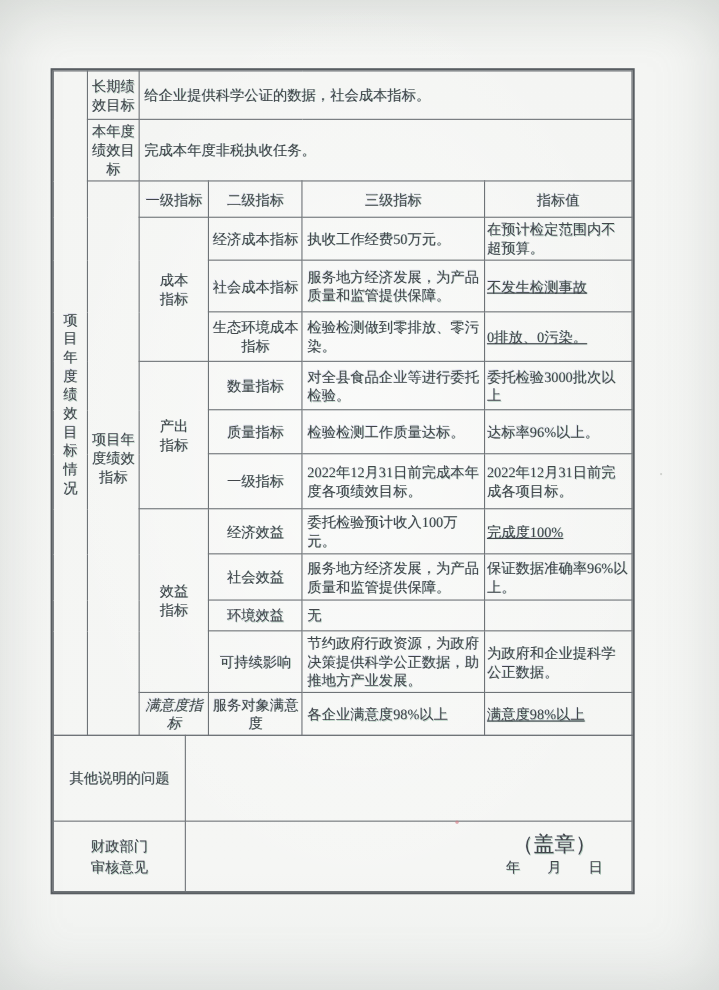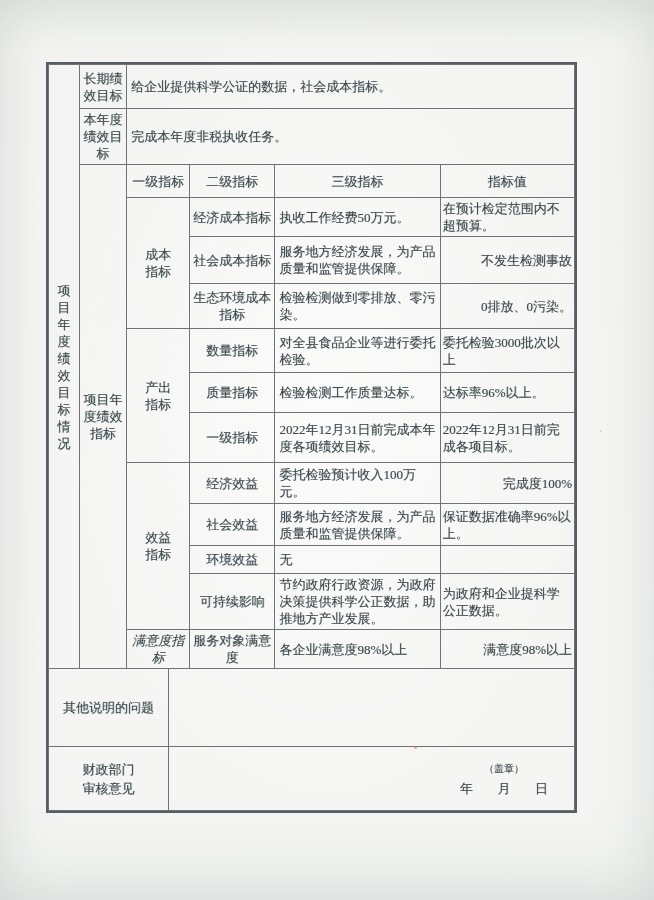--- a/index.html
+++ b/index.html
@@ -24,36 +24,36 @@
     border:1px solid #6e7377;
     font-size:13px;line-height:17px;color:#42464a;
     vertical-align:middle;text-align:center;
     padding:2px 2px;
     text-shadow:0.6px 0.2px 0.6px rgba(45,130,85,0.30), -0.5px -0.2px 0.6px rgba(100,92,190,0.18);
     word-break:break-all;overflow:hidden;
   }
   table.bot{margin-top:-1px;}
   td.txt{text-align:left;padding:2px 4px;}
   td.val{text-align:left;padding:2px 2px;}
-  td.val.center{text-align:right;}
+  td.val.center{text-align:left;text-decoration:underline;}
   td.hdr{height:28px;}
   .stack{display:inline-block;width:14px;line-height:17px;vertical-align:middle;text-align:center;}
   .w2{display:inline-block;width:27px;line-height:17px;vertical-align:middle;}
   .w4{display:inline-block;width:53px;line-height:17px;vertical-align:middle;font-style:italic;}
   .w4b{display:inline-block;width:54px;line-height:19px;vertical-align:middle;}
   
   .rA{height:44px}.rB{height:53px}
   .rc1{height:33px}.rc2{height:47px}.rc3{height:45px}
   .ro1{height:44px}.ro2{height:40px}.ro3{height:50px}
   .rf1{height:41px}.rf2{height:42px}.rf3{height:28px}.rf4{height:52px}
   .rs{height:39px}
   .rx{height:78px}.ry{height:64px}
   td.sealcell{position:relative;}
   .sealbox{position:absolute;right:26px;top:13px;width:88px;}
-  .sealline{text-align:center;font-size:10px;color:#42464a;
+  .sealline{text-align:center;font-size:19px;color:#42464a;
     text-shadow:0.6px 0.2px 0.6px rgba(45,130,85,0.30), -0.5px -0.2px 0.6px rgba(100,92,190,0.18);}
   .dateline{display:flex;justify-content:space-between;margin-top:3px;font-size:13px;color:#42464a;
     text-shadow:0.6px 0.2px 0.6px rgba(45,130,85,0.30), -0.5px -0.2px 0.6px rgba(100,92,190,0.18);}
   .speck{position:absolute;border-radius:50%;}
   .speck.pink{left:414px;top:746px;width:3px;height:3px;background:rgba(214,120,130,0.6);}
   .speck.grey{left:329px;top:263px;width:3px;height:3px;background:rgba(120,124,120,0.5);}
   .speck.grey2{left:600px;top:430px;width:2px;height:2px;background:rgba(150,152,148,0.4);}
 </style>
 </head>
 <body>

